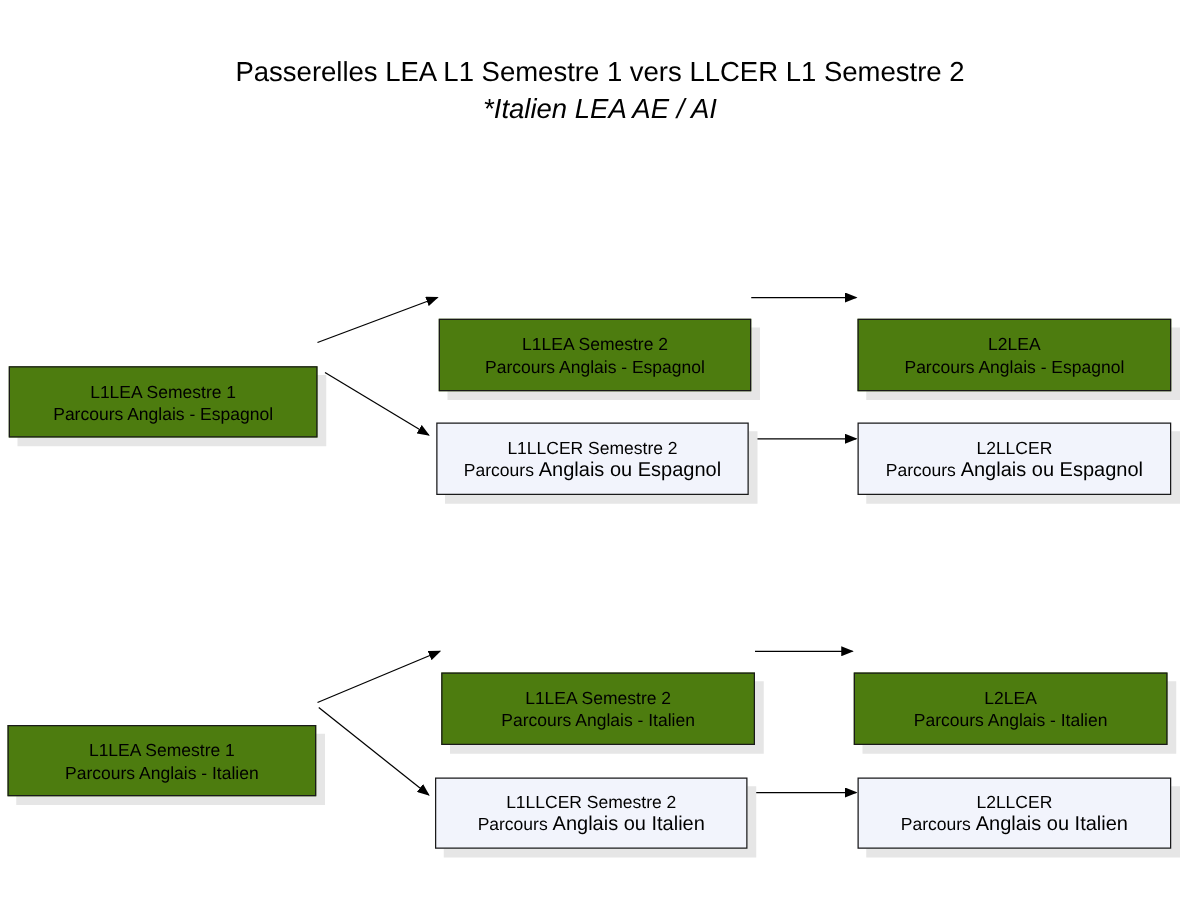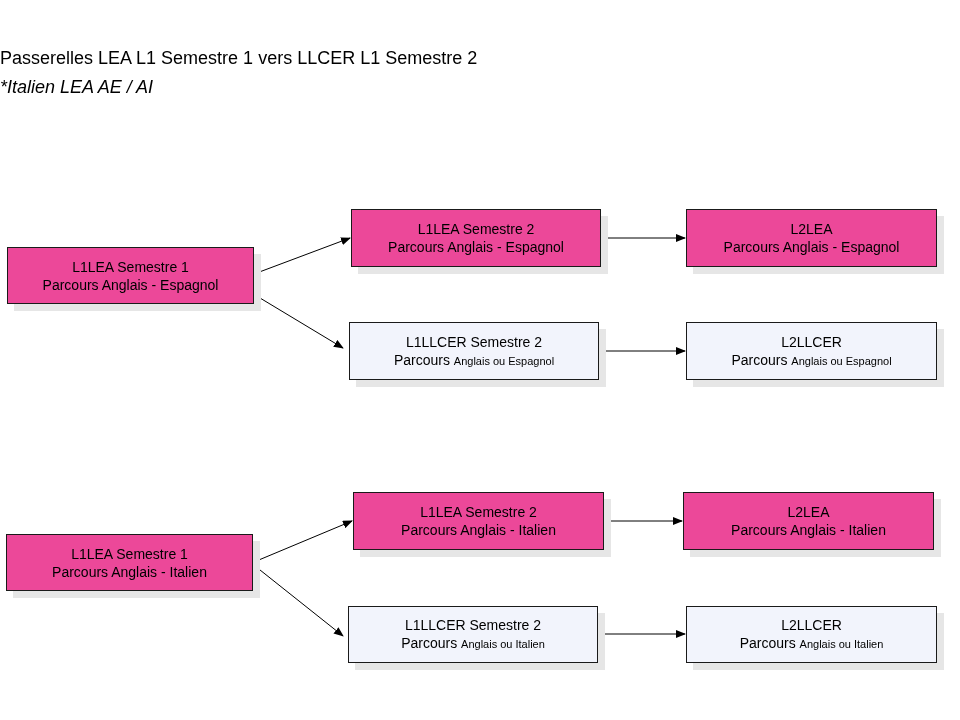--- a/index.html
+++ b/index.html
@@ -1,27 +1,27 @@
 <!DOCTYPE html>
 <html><head>
 <meta charset="utf-8">
 <style>
   html, body { margin:0; padding:0; }
   body { width:960px; height:720px; background:#ffffff; position:relative; overflow:hidden;
          font-family:"Liberation Sans", sans-serif; color:#000; }
-  .title { position:absolute; left:0; width:960px; text-align:left; font-size:18px; line-height:26px; }
+  .title { position:absolute; left:0; width:960px; text-align:center; font-size:22px; line-height:26px; }
   #t1 { top:45px; }
   #t2 { top:74px; font-style:italic; }
   .box { position:absolute; border:1px solid #1a1a1a; box-sizing:border-box;
          display:flex; flex-direction:column; justify-content:center; align-items:center;
          font-size:14px; line-height:18px; text-align:center;
          box-shadow:7px 7px 0 #e6e6e6; }
-  .lea { background:#ec4899; }
-  .llcer { background:#f2f4fc; }
-  .small { font-size:11px; }
+  .lea { background:#4d7c0f;margin-top:46px; }
+  .llcer { background:#f2f4fc;margin-top:16px; }
+  .small { font-size:16px; }
   svg { position:absolute; left:0; top:0; }
 </style>
 </head>
 <body>
 
 <div class="title" id="t1">Passerelles LEA L1 Semestre 1 vers LLCER L1 Semestre 2</div>
 <div class="title" id="t2">*Italien LEA AE / AI</div>
 
 <svg width="960" height="720">
   <defs>

